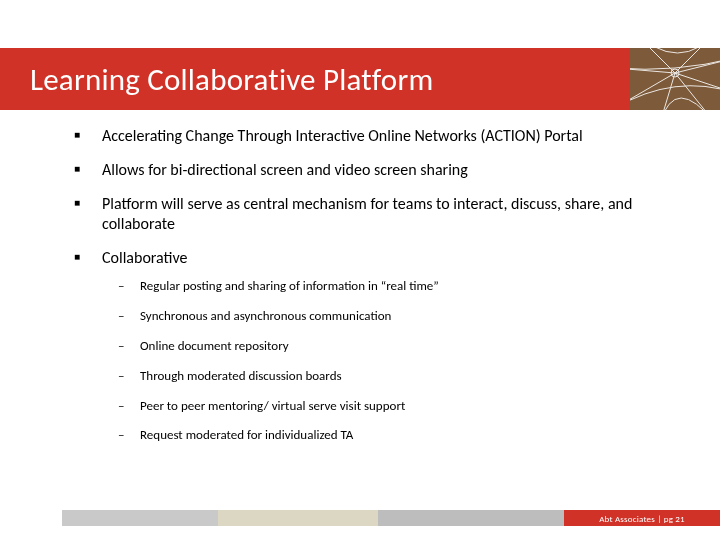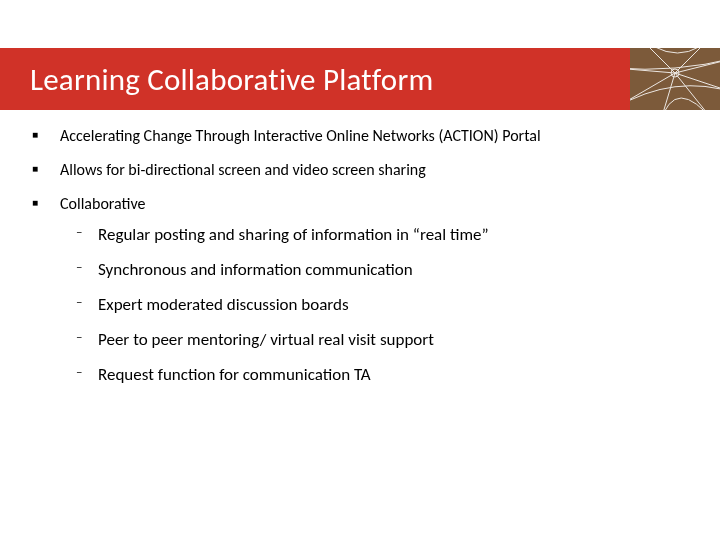--- a/index.html
+++ b/index.html
@@ -3,26 +3,26 @@
 <meta charset="utf-8">
 <style>
   * { margin: 0; padding: 0; box-sizing: border-box; }
   html, body { width: 720px; height: 540px; font-family: Calibri, "Segoe UI", Arial, sans-serif; background: #fff; }
   .slide { width: 720px; height: 540px; position: relative; display: flex; flex-direction: column; }
   .header { position: relative; height: 112px; }
   .title-bar { position: absolute; top: 48px; left: 0; width: 630px; height: 62px; background: #d03228; display: flex; align-items: center; padding-left: 30px; text-align: center; }
   .title-bar h1 { color: #fff; font-size: 31px; font-weight: 400; letter-spacing: .2px; }
   .corner-deco { position: absolute; top: 48px; right: 0; width: 90px; height: 62px; background: #7c5a3a; overflow: hidden; }
   .corner-deco svg { position: absolute; top: -10px; left: -10px; width: 120px; height: 90px; }
-  .content { flex: 1; padding: 14px 40px 0 32px; }
+  .content { flex: 1; padding: 14px 40px 0 74px; }
   ul.main-list { list-style: none; }
   ul.main-list > li { position: relative; padding-left: 28px; margin-bottom: 14px; font-size: 16px; line-height: 1.25; }
   ul.main-list > li::before { content: "■"; position: absolute; left: 0; top: 3px; font-size: 10px; color: #000; }
   ul.sub-list { list-style: none; margin-top: 10px; margin-left: 16px; }
-  ul.sub-list > li { position: relative; padding-left: 22px; margin-bottom: 13px; font-size: 17px; line-height: 1.3; }
+  ul.sub-list > li { position: relative; padding-left: 22px; margin-bottom: 13px; font-size: 13px; line-height: 1.3; }
   ul.sub-list > li::before { content: "–"; position: absolute; left: 0; top: 0; font-size: 13px; color: #000; }
   .footer { position: absolute; bottom: 14px; left: 62px; right: 0; height: 16px; display: flex; }
   .fb { height: 16px; }
   .fb.gray1 { background: #c9c9c9; width: 156px; }
   .fb.beige { background: #dcd7c3; width: 160px; }
   .fb.gray2 { background: #bdbdbd; width: 186px; }
   .fb.red { background: #d03228; flex: 1; display: flex; align-items: center; justify-content: center; }
   .fb.red span { color: #fff; font-size: 9px; letter-spacing: .2px; }
 </style>
 </head>
@@ -51,26 +51,38 @@
           <path d="M40,85 Q55,35 95,85"></path>
         </g>
       </svg>
     </div>
   </div>
 
   <div class="content">
     <ul class="main-list">
       <li>Accelerating Change Through Interactive Online Networks (ACTION) Portal</li>
       <li>Allows for bi-directional screen and video screen sharing</li>
+      <li>Platform will serve as central mechanism for teams to interact, discuss, share, and collaborate</li>
       <li>
         <span>Collaborative</span>
         <ul class="sub-list">
           <li>Regular posting and sharing of information in “real time”</li>
-          <li>Synchronous and information communication</li>
-          <li>Expert moderated discussion boards</li>
-          <li>Peer to peer mentoring/ virtual real visit support</li>
-          <li>Request function for communication TA</li>
+          <li>Synchronous and asynchronous communication</li>
+          <li>Online document repository</li>
+          <li>Through moderated discussion boards</li>
+          <li>Peer to peer mentoring/ virtual serve visit support</li>
+          <li>Request moderated for individualized TA</li>
         </ul>
       </li>
     </ul>
   </div>
 
+  <div class="footer">
+    <div class="fb gray1"></div>
+    <div class="fb beige"></div>
+    <div class="fb gray2"></div>
+    <div class="fb red">
+      <span>
+        <span>Abt Associates</span> | <span>pg 21</span>
+      </span>
+    </div>
+  </div>
 </div>
 
 </body></html>

